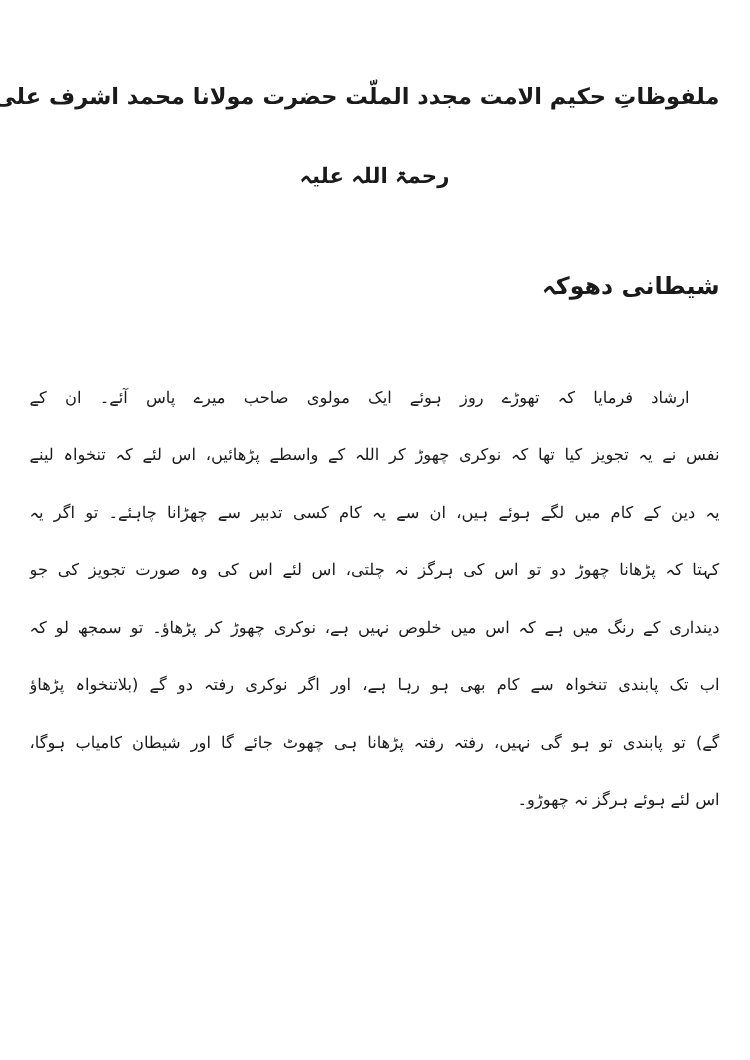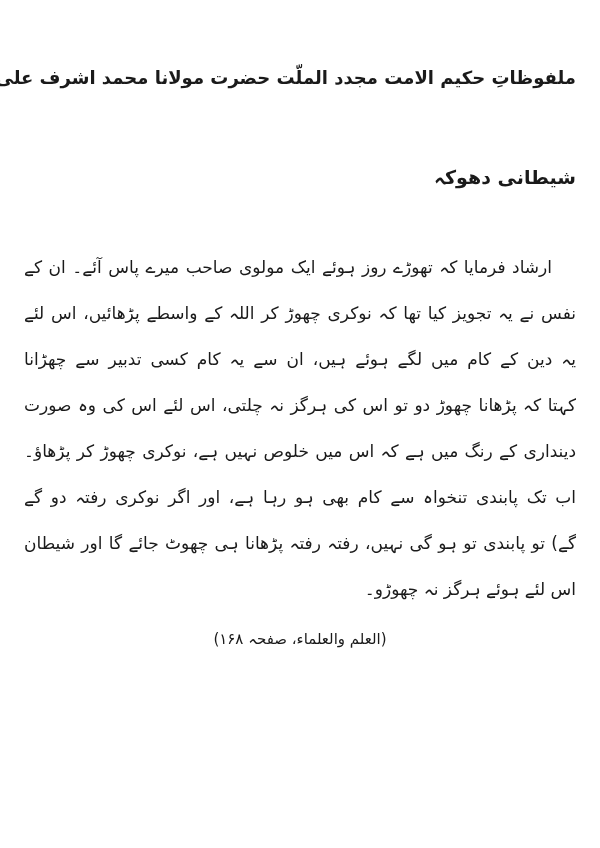--- a/index.html
+++ b/index.html
@@ -38,21 +38,21 @@
     margin-top: 6px;
   }
   .section-heading {
     font-size: 19px;
     font-weight: bold;
     line-height: 42px;
     margin-top: 44px;
   }
   .body-text {
     margin-top: 46px;
-    font-size: 17px;
+    font-size: 13px;
   }
   .body-line {
     direction: rtl;
     text-align: justify;
     text-align-last: justify;
     line-height: 46px;
     height: 46px;
     overflow: hidden;
   }
   .body-line.first {
@@ -75,30 +75,30 @@
     padding-left: 2px;
   }
 </style>
 </head>
 <body>
 
 <div class="page">
 
   <div class="title-line1">ملفوظاتِ حکیم الامت مجدد الملّت حضرت مولانا محمد اشرف علی تھانوی</div>
 
+  <div class="title-line2">رحمۃ اللہ علیہ</div>
 
   <div class="section-heading">شیطانی دھوکہ</div>
 
   <div class="body-text">
     <div class="body-line first">ارشاد فرمایا کہ تھوڑے روز ہوئے ایک مولوی صاحب میرے پاس آئے۔ ان کے</div>
     <div class="body-line">نفس نے یہ تجویز کیا تھا کہ نوکری چھوڑ کر اللہ کے واسطے پڑھائیں، اس لئے کہ تنخواہ لینے</div>
     <div class="body-line">یہ دین کے کام میں لگے ہوئے ہیں، ان سے یہ کام کسی تدبیر سے چھڑانا چاہئے۔ تو اگر یہ</div>
     <div class="body-line">کہتا کہ پڑھانا چھوڑ دو تو اس کی ہرگز نہ چلتی، اس لئے اس کی وہ صورت تجویز کی جو</div>
     <div class="body-line">دینداری کے رنگ میں ہے کہ اس میں خلوص نہیں ہے، نوکری چھوڑ کر پڑھاؤ۔ تو سمجھ لو کہ</div>
     <div class="body-line">اب تک پابندی تنخواہ سے کام بھی ہو رہا ہے، اور اگر نوکری رفتہ دو گے (بلاتنخواہ پڑھاؤ</div>
     <div class="body-line">گے) تو پابندی تو ہو گی نہیں، رفتہ رفتہ پڑھانا ہی چھوٹ جائے گا اور شیطان کامیاب ہوگا،</div>
     <div class="body-line last">اس لئے ہوئے ہرگز نہ چھوڑو۔</div>
   </div>
 
-  <div class="citation">(العلم والعلماء، صفحہ ۱۶۸)</div>
 
 
 </div>
 
 </body></html>

